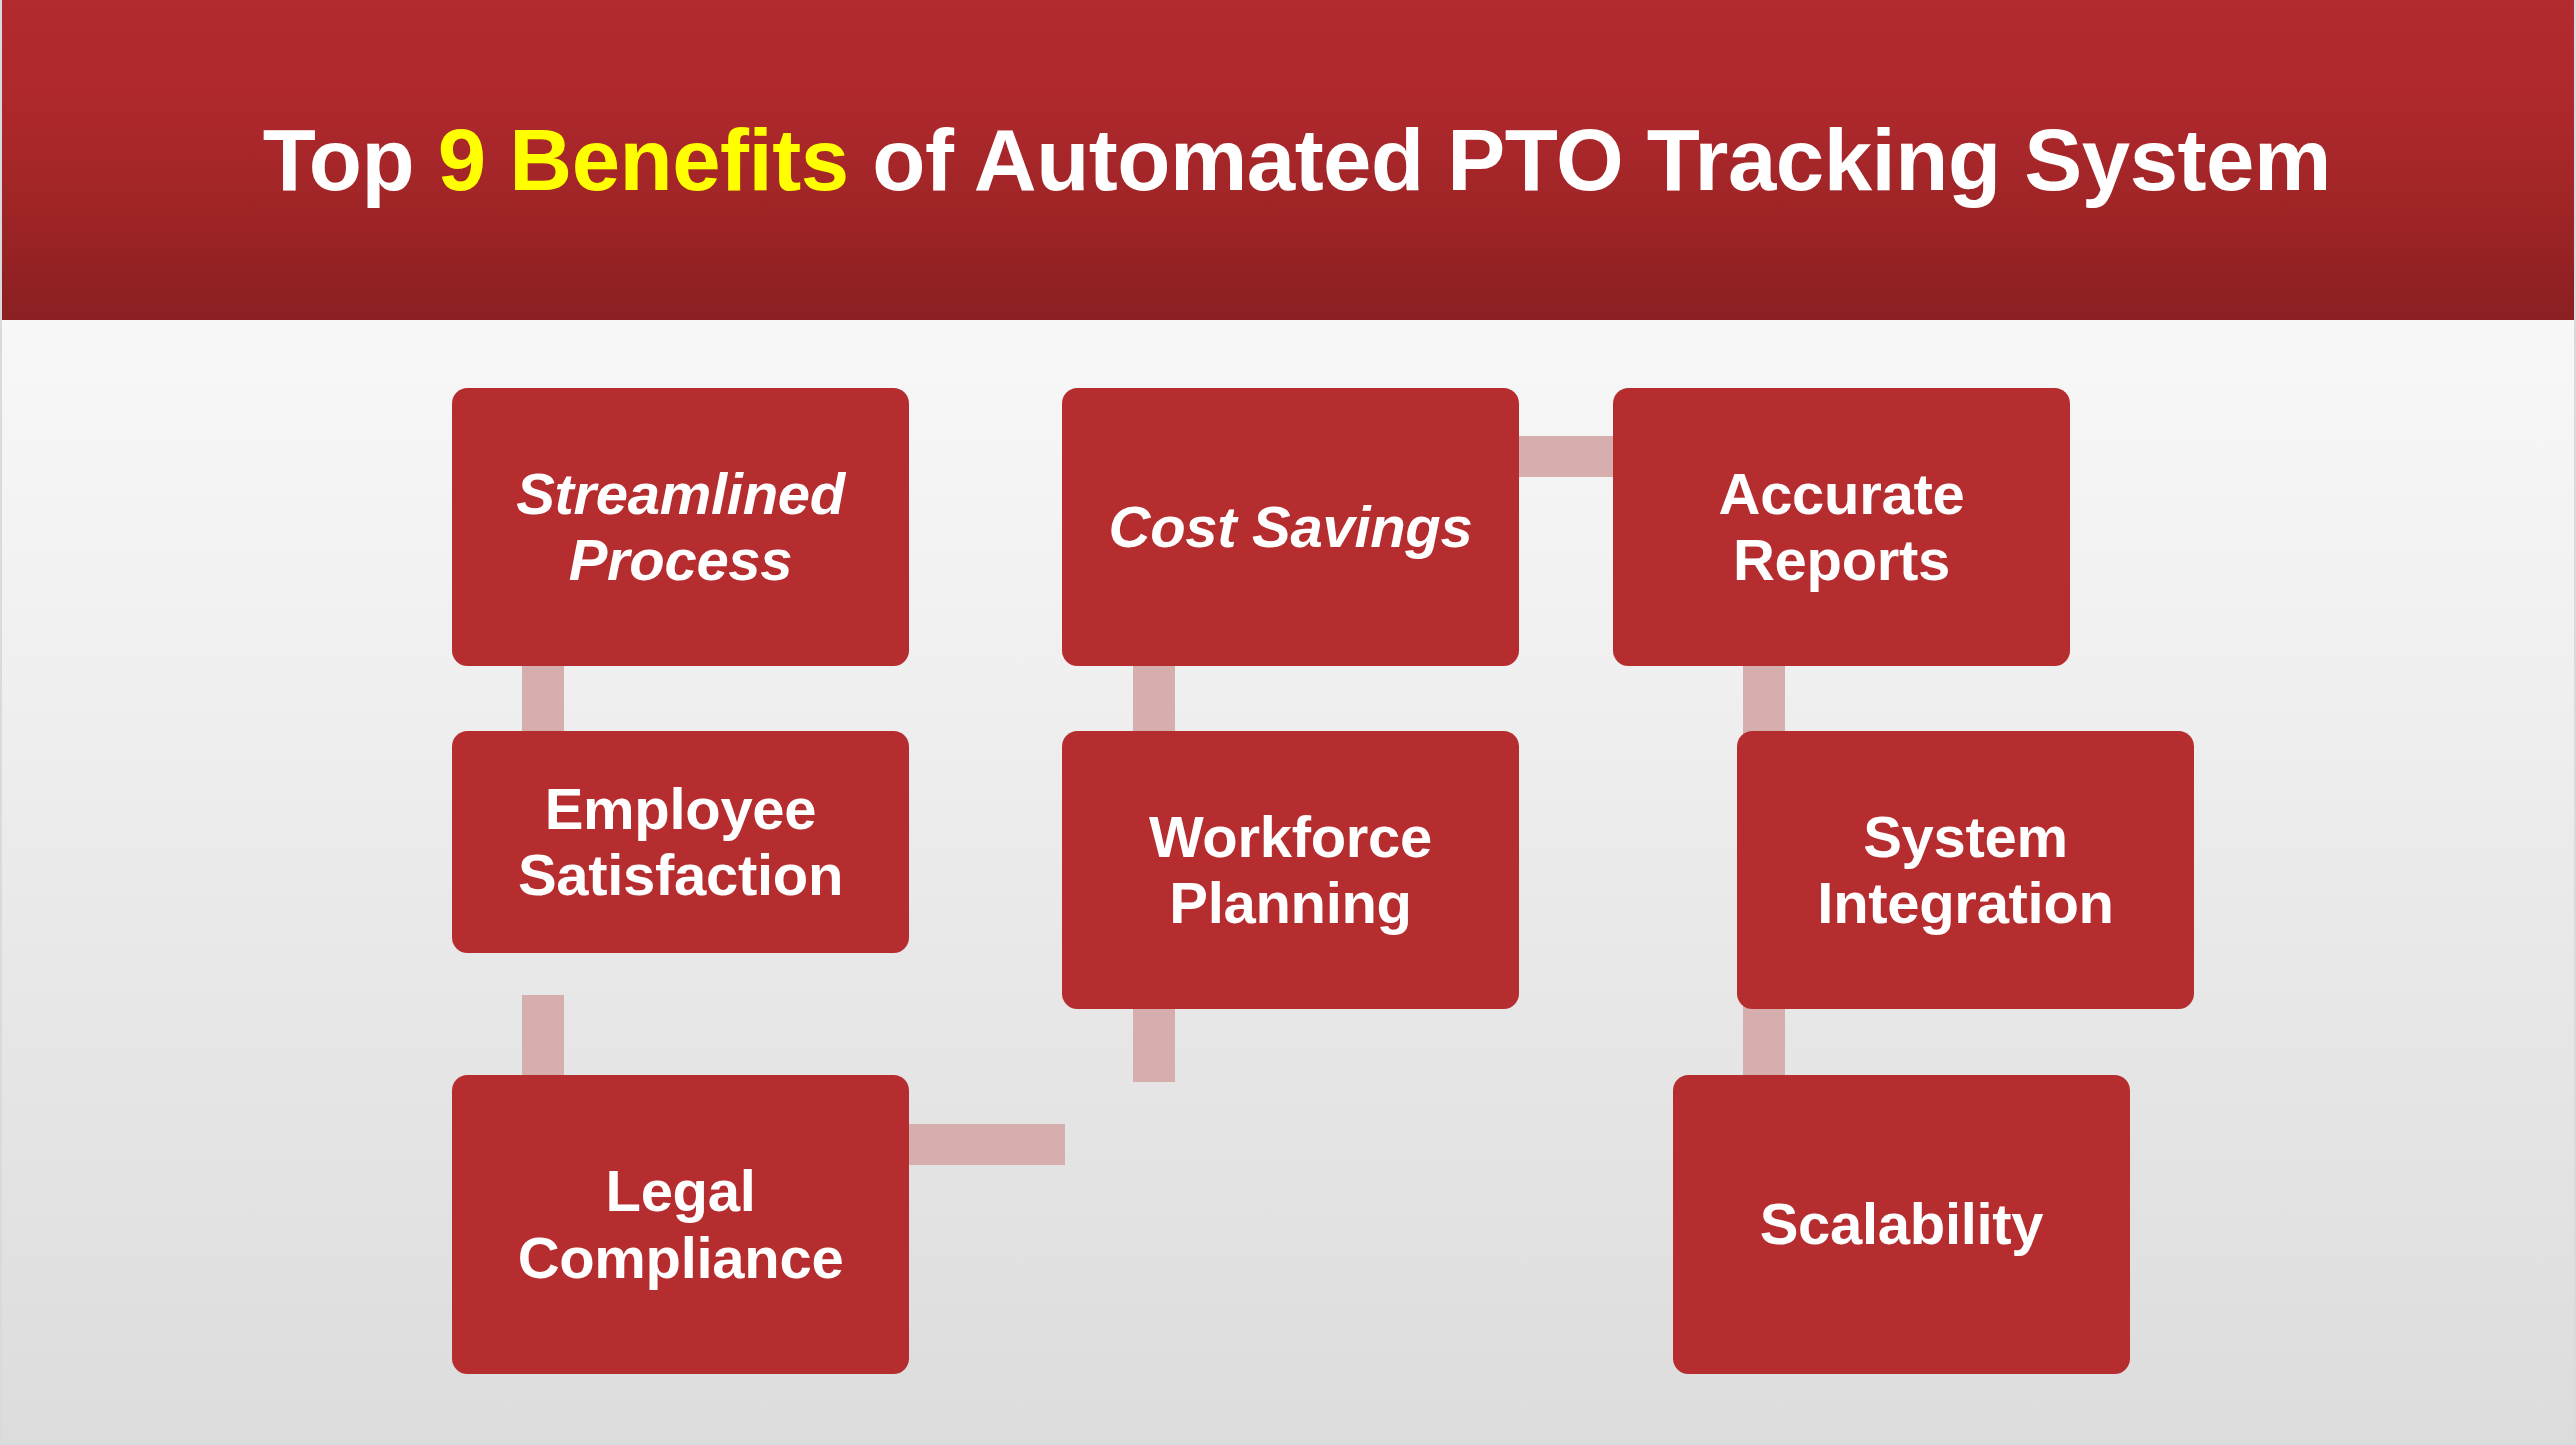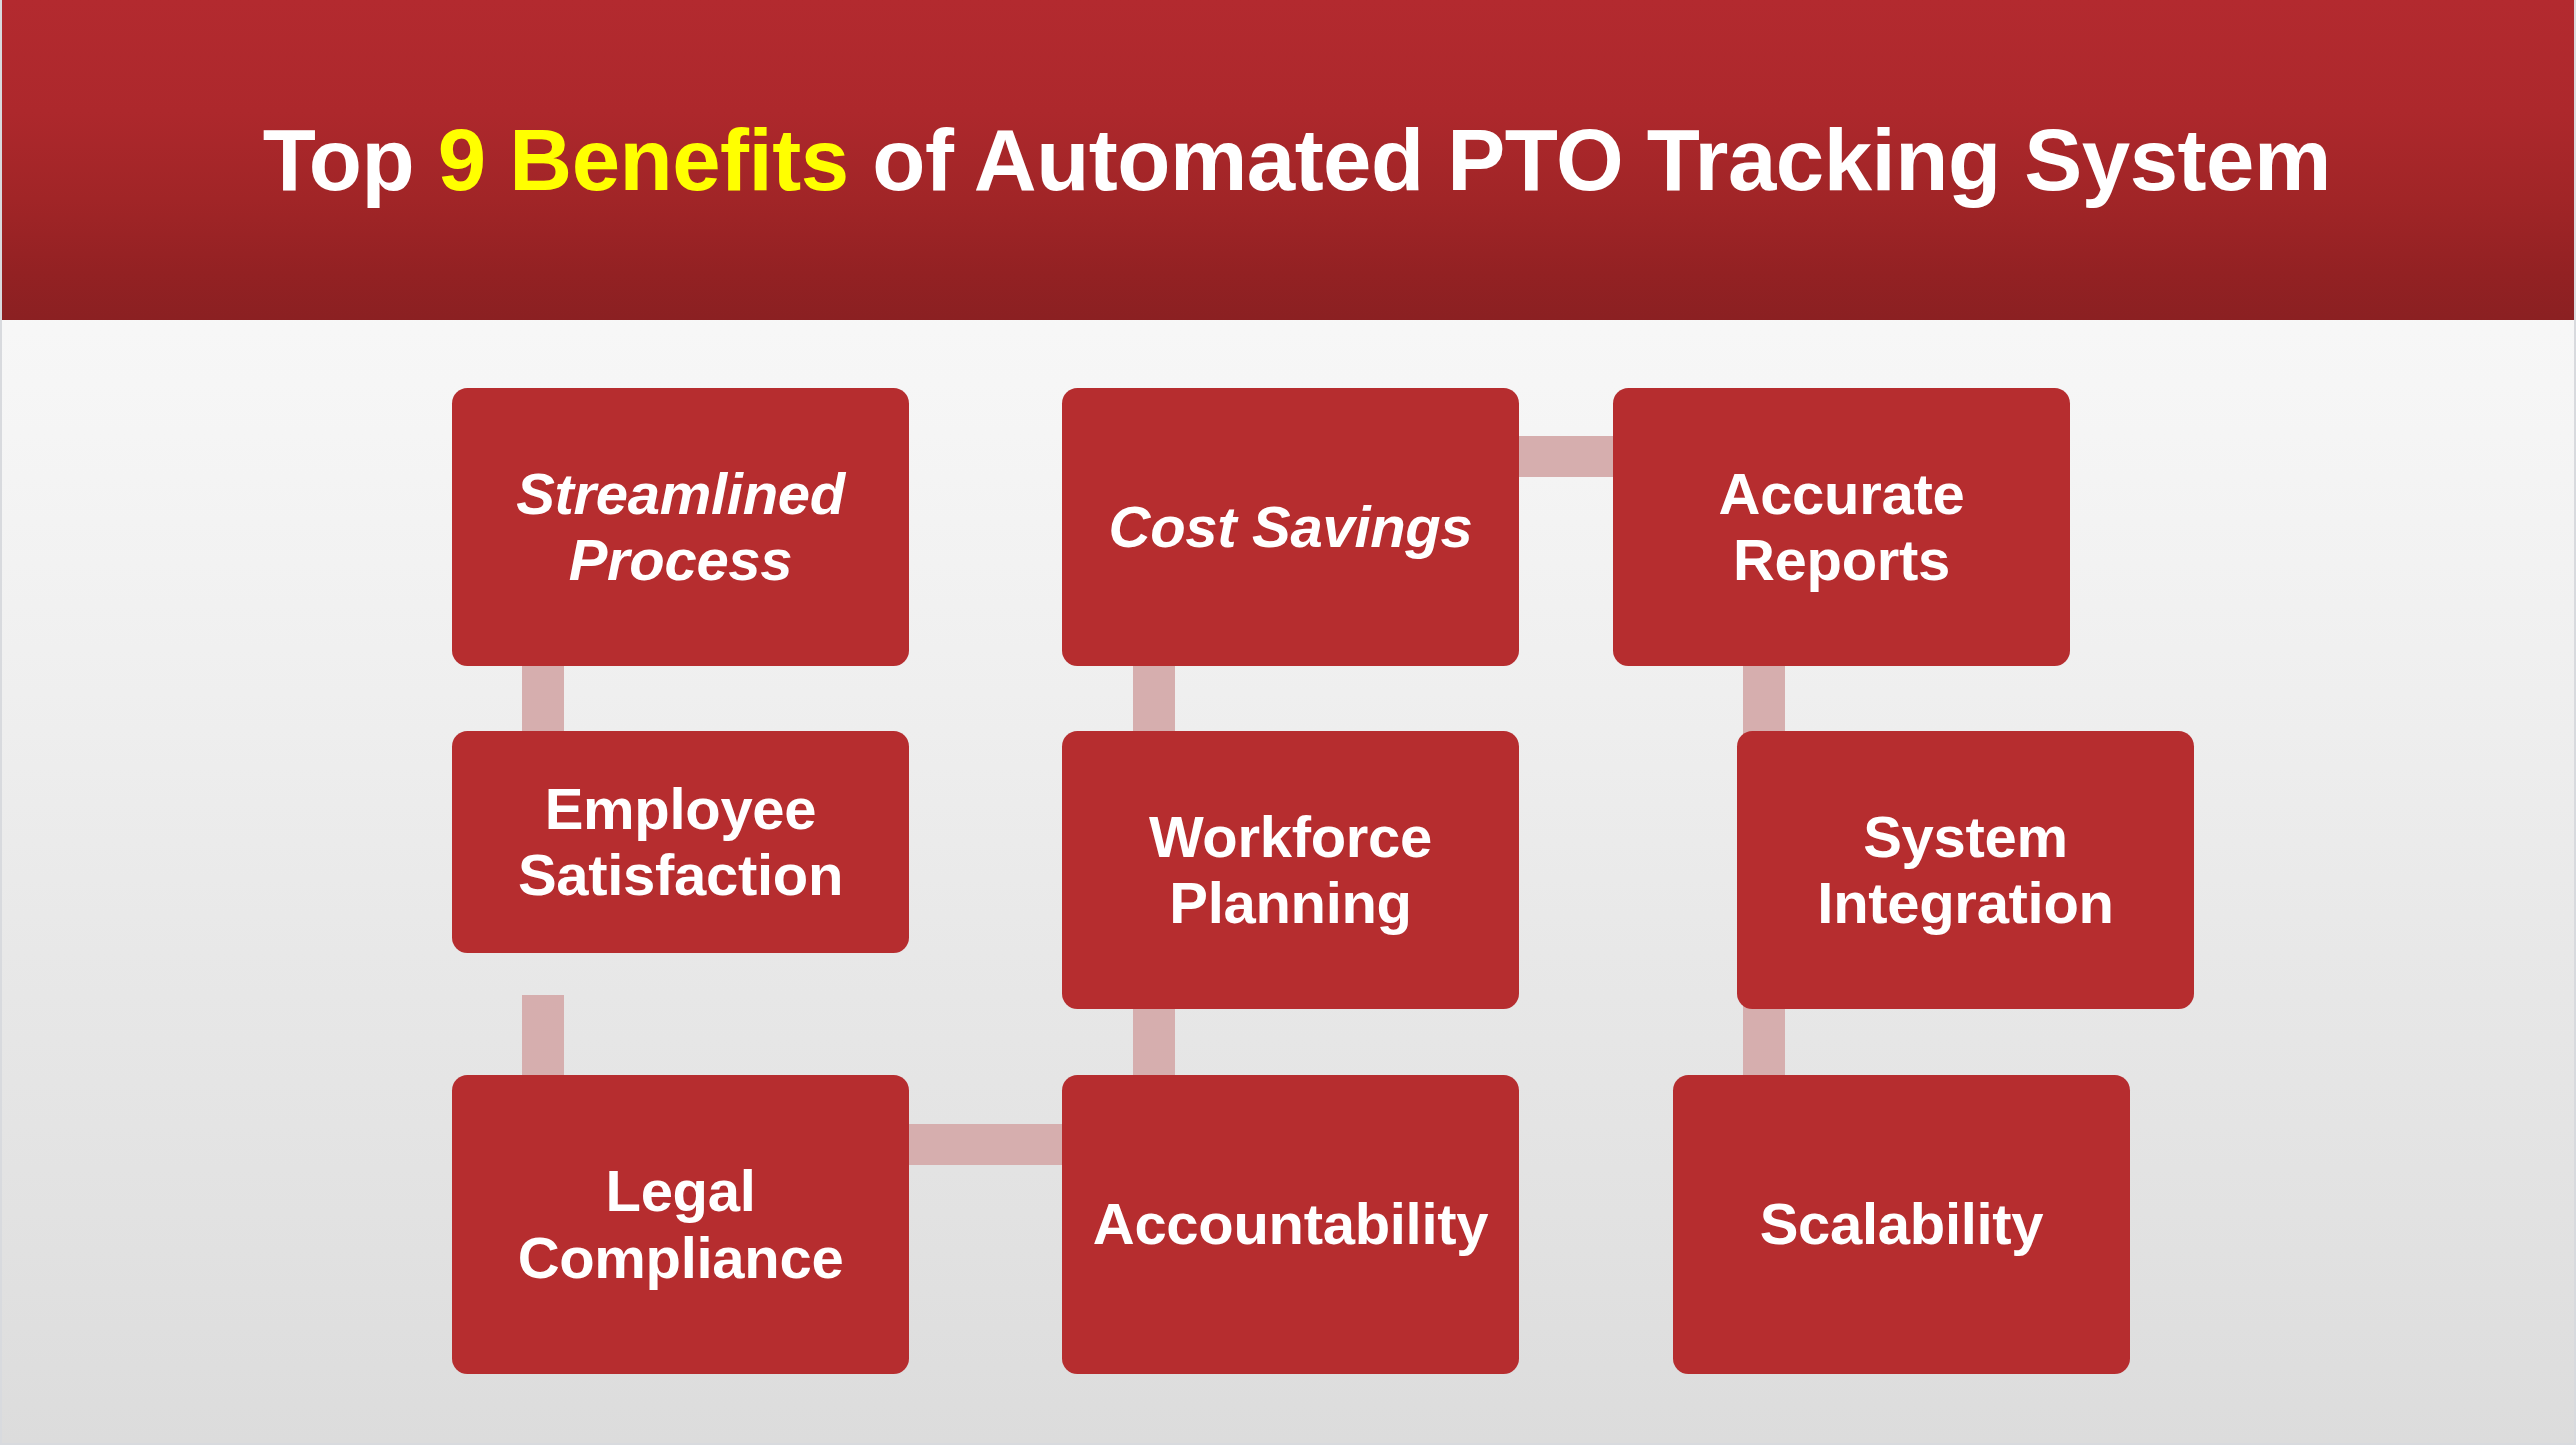--- a/index.html
+++ b/index.html
@@ -143,23 +143,20 @@
     <div class="node" style="left:1735px; top:411px; width:457px; height:278px;">
       <span class="node-label">System
 Integration</span>
     </div>
 
     <div class="node" style="left:450px; top:755px; width:457px; height:299px;">
       <span class="node-label">Legal
 Compliance</span>
     </div>
 
-    <div class="node" style="left:1060px; top:755px; width:457px; height:299px;">
-      <span class="node-label">Accountability</span>
-    </div>
 
     <div class="node" style="left:1671px; top:755px; width:457px; height:299px;">
       <span class="node-label">Scalability</span>
     </div>
 
   </div>
 </div>
 
 
 </body></html>

